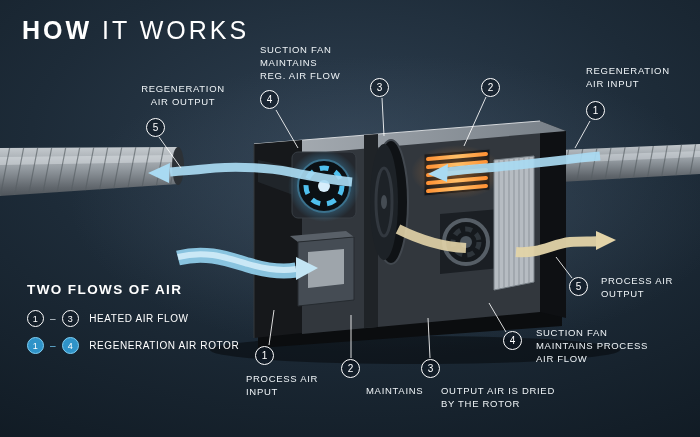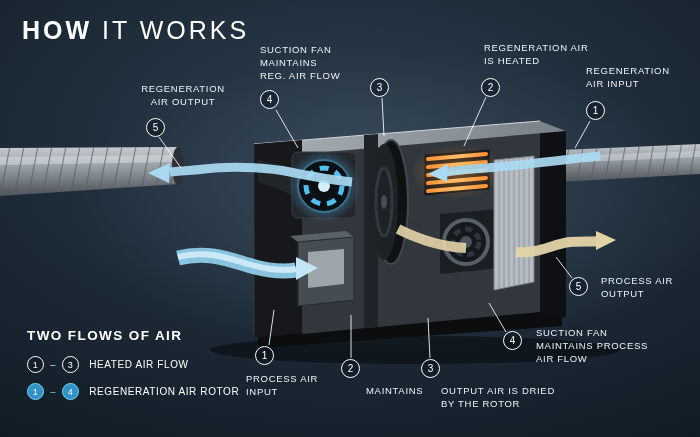--- a/index.html
+++ b/index.html
@@ -25,21 +25,21 @@
   }
   .align-center { text-align:center; }
 
   .badge {
     position:absolute; width:19px; height:19px; border-radius:50%;
     border:1.5px solid #ffffff; background:rgba(12,22,32,.55); color:#ffffff;
     display:flex; align-items:center; justify-content:center;
     font-size:10px; font-weight:500;
   }
 
-  .legend { position:absolute; left:27px; top:282px; color:#ffffff;margin-top:46px; }
+  .legend { position:absolute; left:27px; top:282px; color:#ffffff; }
   .legend-title { font-size:13.5px; font-weight:700; letter-spacing:1.4px; margin-bottom:13px; }
   .legend-row { display:flex; align-items:center; margin-bottom:10px; font-size:10px; letter-spacing:.6px; }
   .badge-sm {
     width:17px; height:17px; border-radius:50%; border:1.5px solid #ffffff;
     background:rgba(12,22,32,.4); color:#ffffff; display:flex; align-items:center; justify-content:center;
     font-size:9px; font-weight:500; flex:0 0 auto;
   }
   .badge-sm.blue { border-color:#7fd0f5; background:#2f93c8; }
   .legend-dash { margin:0 6px; color:#cfd8de; }
   .legend-dash.blue-text { color:#6cc0ea; }
@@ -205,22 +205,20 @@
 AIR OUTPUT</div>
   <div class="badge" style="left:146px; top:118px">5</div>
 
   <div class="callout-label" style="left:260px; top:44px">SUCTION FAN
 MAINTAINS
 REG. AIR FLOW</div>
   <div class="badge" style="left:260px; top:90px">4</div>
 
   <div class="badge" style="left:370px; top:78px">3</div>
 
-  <div class="callout-label" style="left:484px; top:42px">REGENERATION AIR
-IS HEATED</div>
   <div class="badge" style="left:481px; top:78px">2</div>
 
   <div class="callout-label" style="left:586px; top:65px">REGENERATION
 AIR INPUT</div>
   <div class="badge" style="left:586px; top:101px">1</div>
 
   <div class="badge" style="left:255px; top:346px">1</div>
   <div class="callout-label" style="left:246px; top:373px">PROCESS AIR
 INPUT</div>
 

